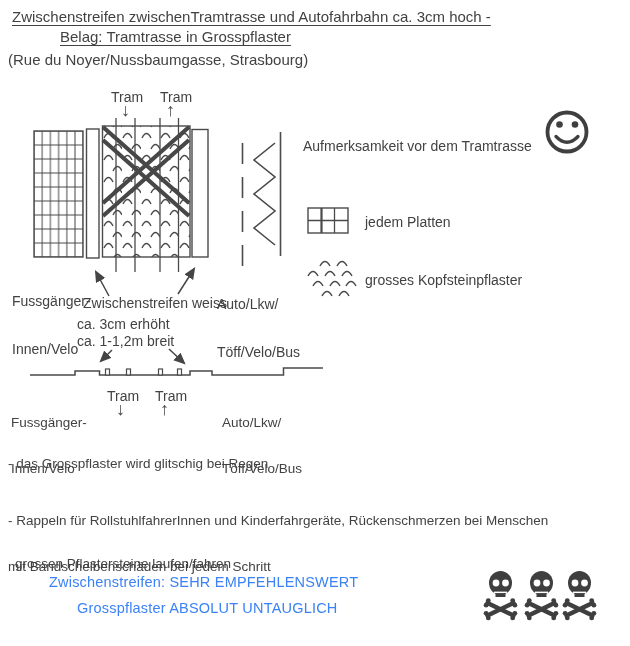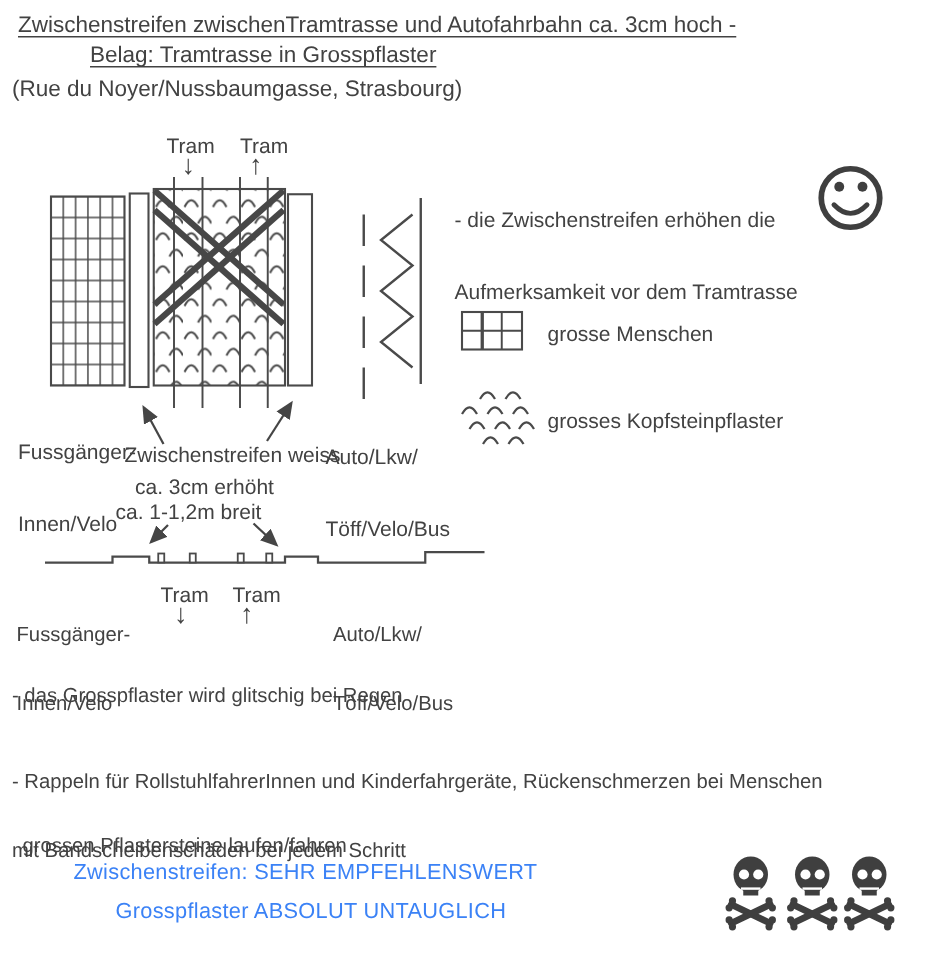--- a/index.html
+++ b/index.html
@@ -27,38 +27,37 @@
 <div class="t f15 underline" style="left:12px;top:8px;">Zwischenstreifen zwischenTramtrasse und Autofahrbahn ca. 3cm hoch -</div>
 <div class="t f15 underline" style="left:12px;top:28px;margin-left:48px;">Belag: Tramtrasse in Grosspflaster</div>
 <div class="t f15" style="left:8px;top:51px;">(Rue du Noyer/Nussbaumgasse, Strasbourg)</div>
 
 <div class="t f14" style="left:111px;top:89px;">Tram</div>
 <div class="arrow" style="left:121px;top:101px;">↓</div>
 <div class="t f14" style="left:160px;top:89px;">Tram</div>
 <div class="arrow" style="left:166px;top:101px;">↑</div>
 
 <div class="t f14 lh16" style="left:303px;top:106px;">
-  <div>- die Zwischenstreifen erhöhen die</div>
   <div>Aufmerksamkeit vor dem Tramtrasse</div>
 </div>
 
-<div class="t f14" style="left:365px;top:214px;">grosse Menschen</div>
+<div class="t f14" style="left:365px;top:214px;">jedem Platten</div>
 <div class="t f14" style="left:365px;top:272px;">grosses Kopfsteinpflaster</div>
 
 <div class="t f14 lh16" style="left:12px;top:261px;">
   <div>Fussgänger-</div>
   <div>Innen/Velo</div>
 </div>
 <div class="t f14 lh16" style="left:217px;top:264px;">
   <div>Auto/Lkw/</div>
   <div>Töff/Velo/Bus</div>
 </div>
 
 <div class="t f14" style="left:83px;top:295px;">Zwischenstreifen weiss</div>
-<div class="t f14" style="left:77px;top:316px;margin-left:13px;">ca. 3cm erhöht</div>
+<div class="t f14" style="left:77px;top:316px;">ca. 3cm erhöht</div>
 <div class="t f14" style="left:77px;top:333px;">ca. 1-1,2m breit</div>
 
 <div class="t f13 lh15" style="left:11px;top:384px;">
   <div>Fussgänger-</div>
   <div>Innen/Velo</div>
 </div>
 <div class="t f14" style="left:107px;top:388px;">Tram</div>
 <div class="arrow" style="left:116px;top:400px;">↓</div>
 <div class="t f14" style="left:155px;top:388px;">Tram</div>
 <div class="arrow" style="left:160px;top:400px;">↑</div>

